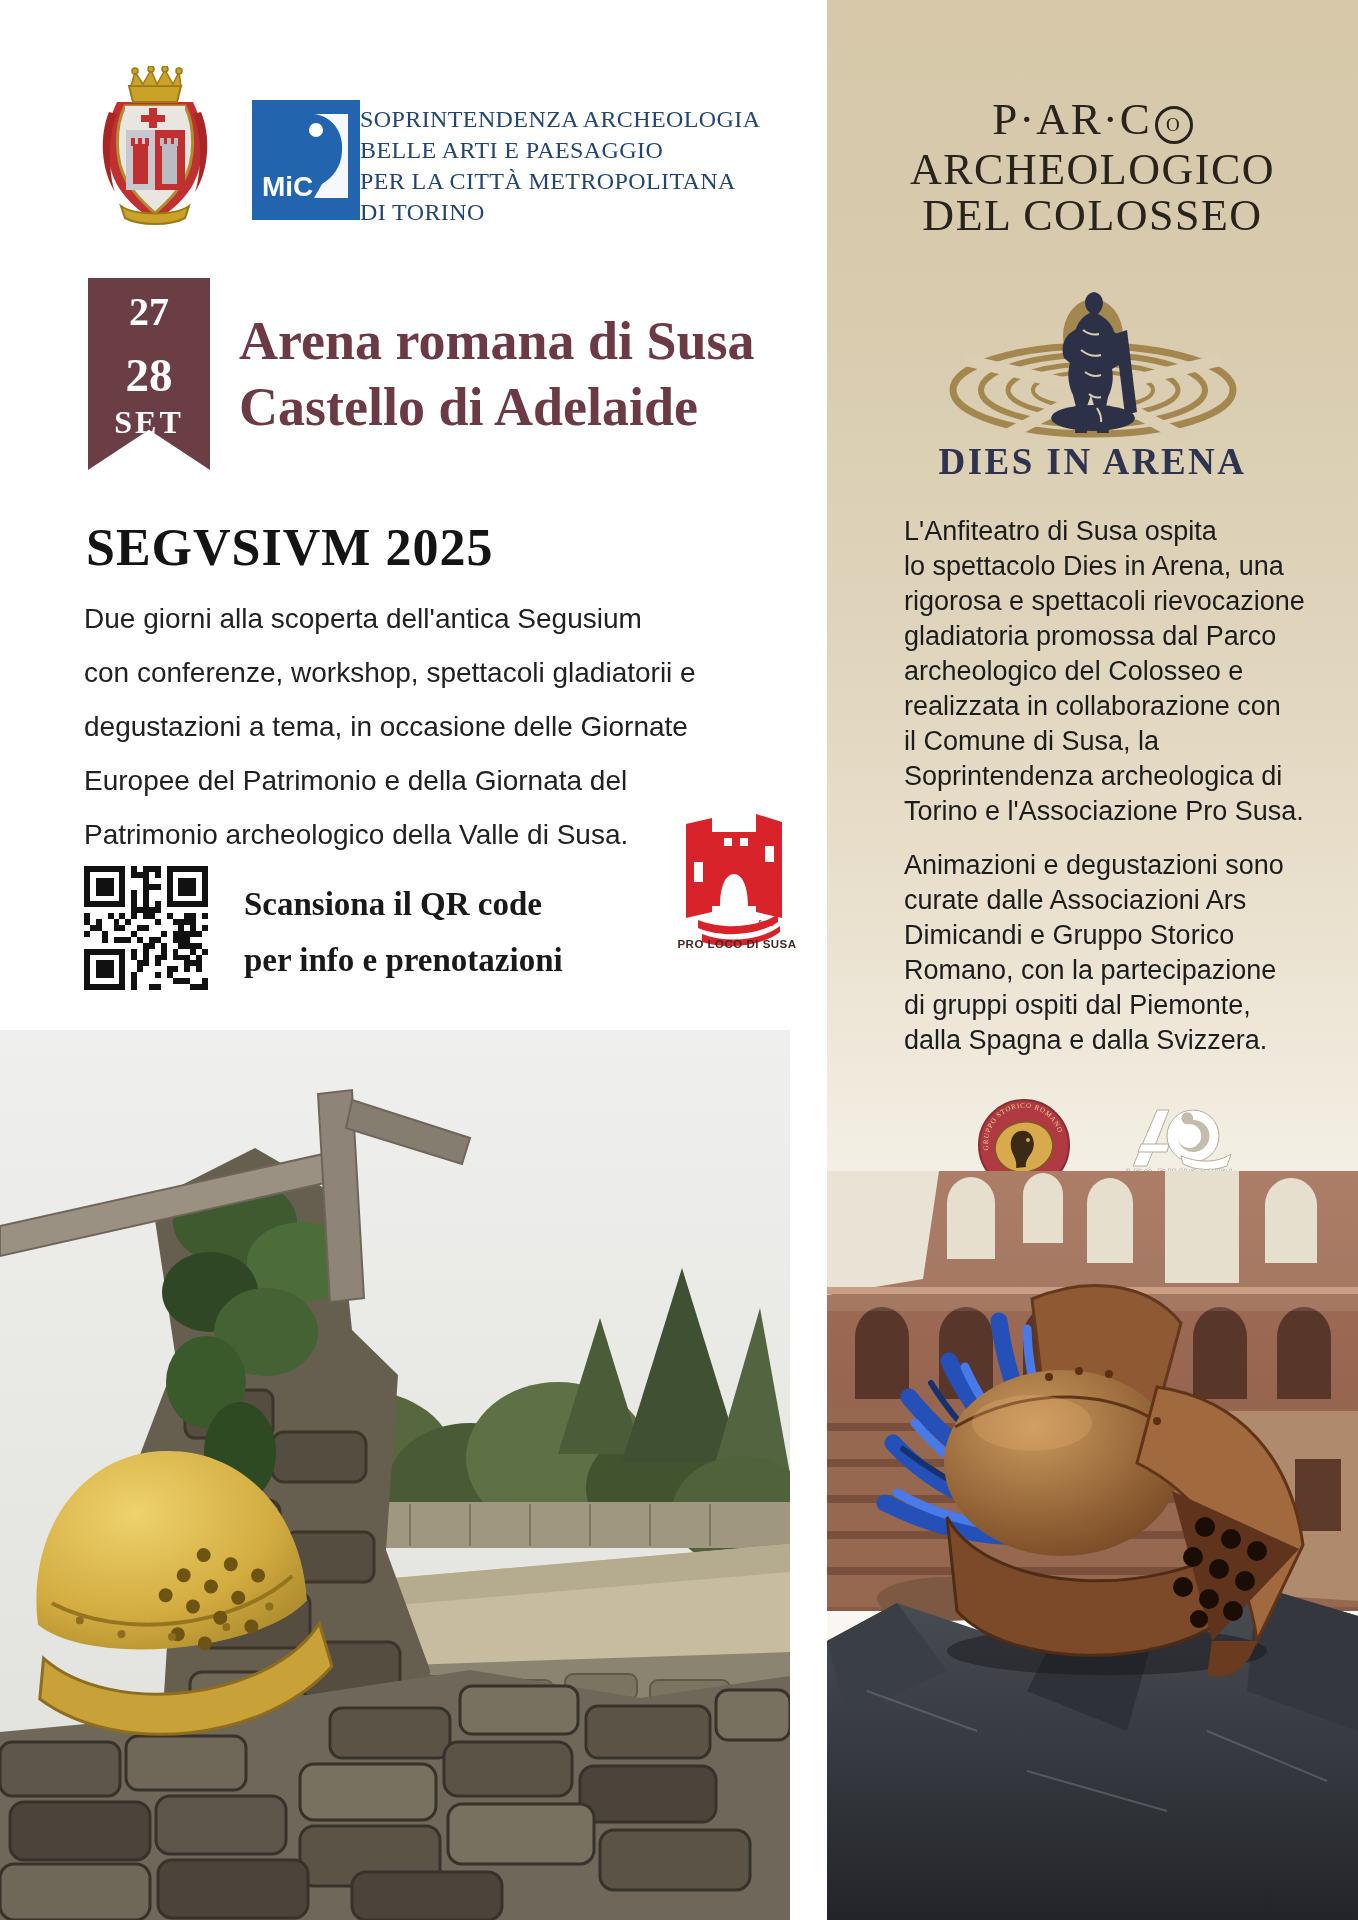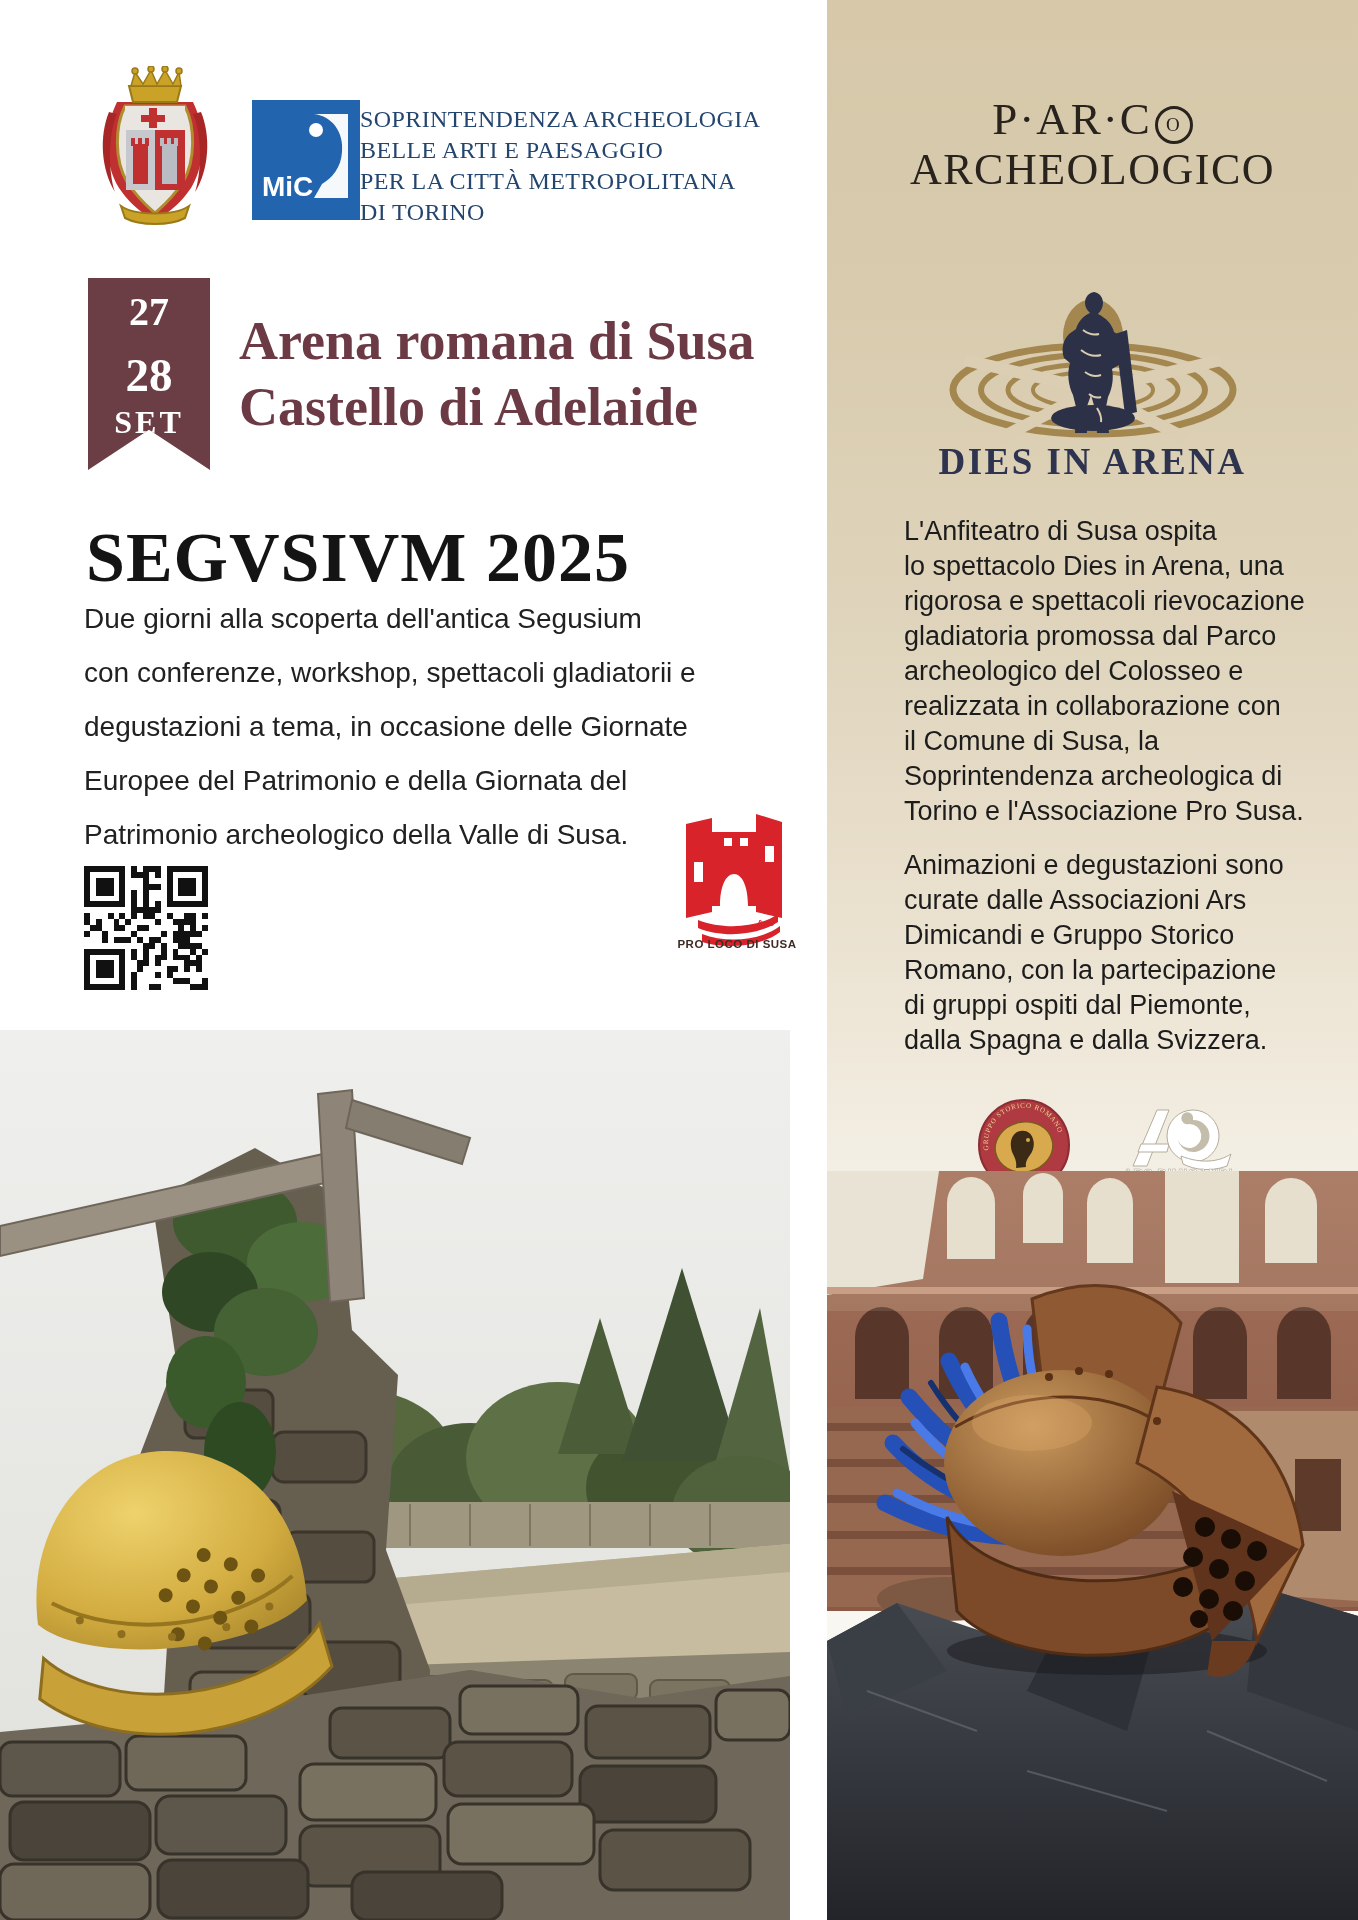--- a/index.html
+++ b/index.html
@@ -15,21 +15,21 @@
          font-size:24px;line-height:31px;letter-spacing:.4px;white-space:nowrap;}
   .ribbon{left:88px;top:278px;width:122px;height:192px;background:#6b3e46;
           clip-path:polygon(0 0,100% 0,100% 100%,50% 79%,0 100%);color:#fff;
           font-family:"Liberation Serif",serif;font-weight:bold;text-align:center;}
   .ribbon .d1{position:absolute;left:0;width:100%;top:10px;font-size:40px;line-height:47px;}
   .ribbon .d2{position:absolute;left:0;width:100%;top:74px;font-size:47px;line-height:47px;}
   .ribbon .mo{position:absolute;left:0;width:100%;top:126px;font-size:32px;letter-spacing:3px;}
   .title{left:239px;top:308px;font-family:"Liberation Serif",serif;font-weight:bold;
          font-size:54px;line-height:66px;color:#6b3a44;white-space:nowrap;}
   .heading{left:86px;top:518px;font-family:"Liberation Serif",serif;font-weight:bold;
-           font-size:70px;color:#141414;letter-spacing:1px;white-space:nowrap;text-align:center;}
+           font-size:52px;color:#141414;letter-spacing:1px;white-space:nowrap;text-align:center;}
   .bodytext{left:84px;top:592px;font-size:28px;line-height:54px;color:#212121;white-space:nowrap;}
   .qr{left:84px;top:866px;width:124px;height:124px;background:#fff;}
   .qr svg{width:124px;height:124px;display:block;}
   .qr-caption{left:244px;top:876px;font-family:"Liberation Serif",serif;font-weight:bold;
               font-size:33px;line-height:56px;color:#191919;white-space:nowrap;}
   .proloco{left:678px;top:802px;width:118px;height:152px;}
   .photo-left{left:0;top:1030px;width:790px;height:890px;}
   .photo-left svg,.photo-right svg,.proloco svg,.crest svg,.statue svg{display:block;}
   
   .right-col{position:absolute;left:827px;top:0;width:531px;height:1920px;
@@ -254,20 +254,24 @@
           <rect x="20" y="19" width="1" height="1" fill="#111"></rect>
           <rect x="8" y="20" width="1" height="1" fill="#111"></rect>
           <rect x="11" y="20" width="1" height="1" fill="#111"></rect>
           <rect x="12" y="20" width="1" height="1" fill="#111"></rect>
           <rect x="18" y="20" width="1" height="1" fill="#111"></rect>
           <rect x="19" y="20" width="1" height="1" fill="#111"></rect>
           <rect x="20" y="20" width="1" height="1" fill="#111"></rect>
         </svg>
     </div>
 
+    <div class="abs qr-caption">
+      <div>Scansiona il QR code</div>
+      <div>per info e prenotazioni</div>
+    </div>
 
     <div class="abs proloco">
       <svg viewBox="0 0 118 152" width="118" height="152">
         <g fill="#d8232a">
           <path d="M8,22 L34,16 L34,110 L8,116 Z"></path>
           <rect x="16" y="60" width="9" height="20" fill="#ffffff"></rect>
           <path d="M78,12 L104,20 L104,116 L78,110 Z"></path>
           <rect x="87" y="44" width="9" height="16" fill="#ffffff"></rect>
           <path d="M34,30 L78,30 L78,44 L70,44 L70,36 L62,36 L62,44 L54,44 L54,36 L46,36 L46,44 L34,44 Z"></path>
           <path d="M34,44 L78,44 L78,104 L70,104 C70,84 64,72 56,72 C48,72 42,84 42,104 L34,104 Z"></path>
@@ -415,20 +419,21 @@
     </div>
   </div>
 
   <div class="right-col">
 
     <div class="abs parco">
       <div class="l1">
         <span>P·AR·C</span><span class="parco-o">O</span>
       </div>
       <div>ARCHEOLOGICO</div>
+      <div>DEL COLOSSEO</div>
     </div>
 
     <div class="abs statue">
       <svg viewBox="0 0 300 158" width="300" height="158">
         <ellipse cx="150" cy="48" rx="30" ry="37" fill="#a3874e"></ellipse>
         <g fill="none" stroke="#a3874e">
           <ellipse cx="150" cy="102" rx="140" ry="44" stroke-width="7"></ellipse>
           <ellipse cx="150" cy="102" rx="112" ry="35" stroke-width="6"></ellipse>
           <ellipse cx="150" cy="102" rx="85" ry="26" stroke-width="5"></ellipse>
           <ellipse cx="150" cy="102" rx="60" ry="18" stroke-width="4"></ellipse>

